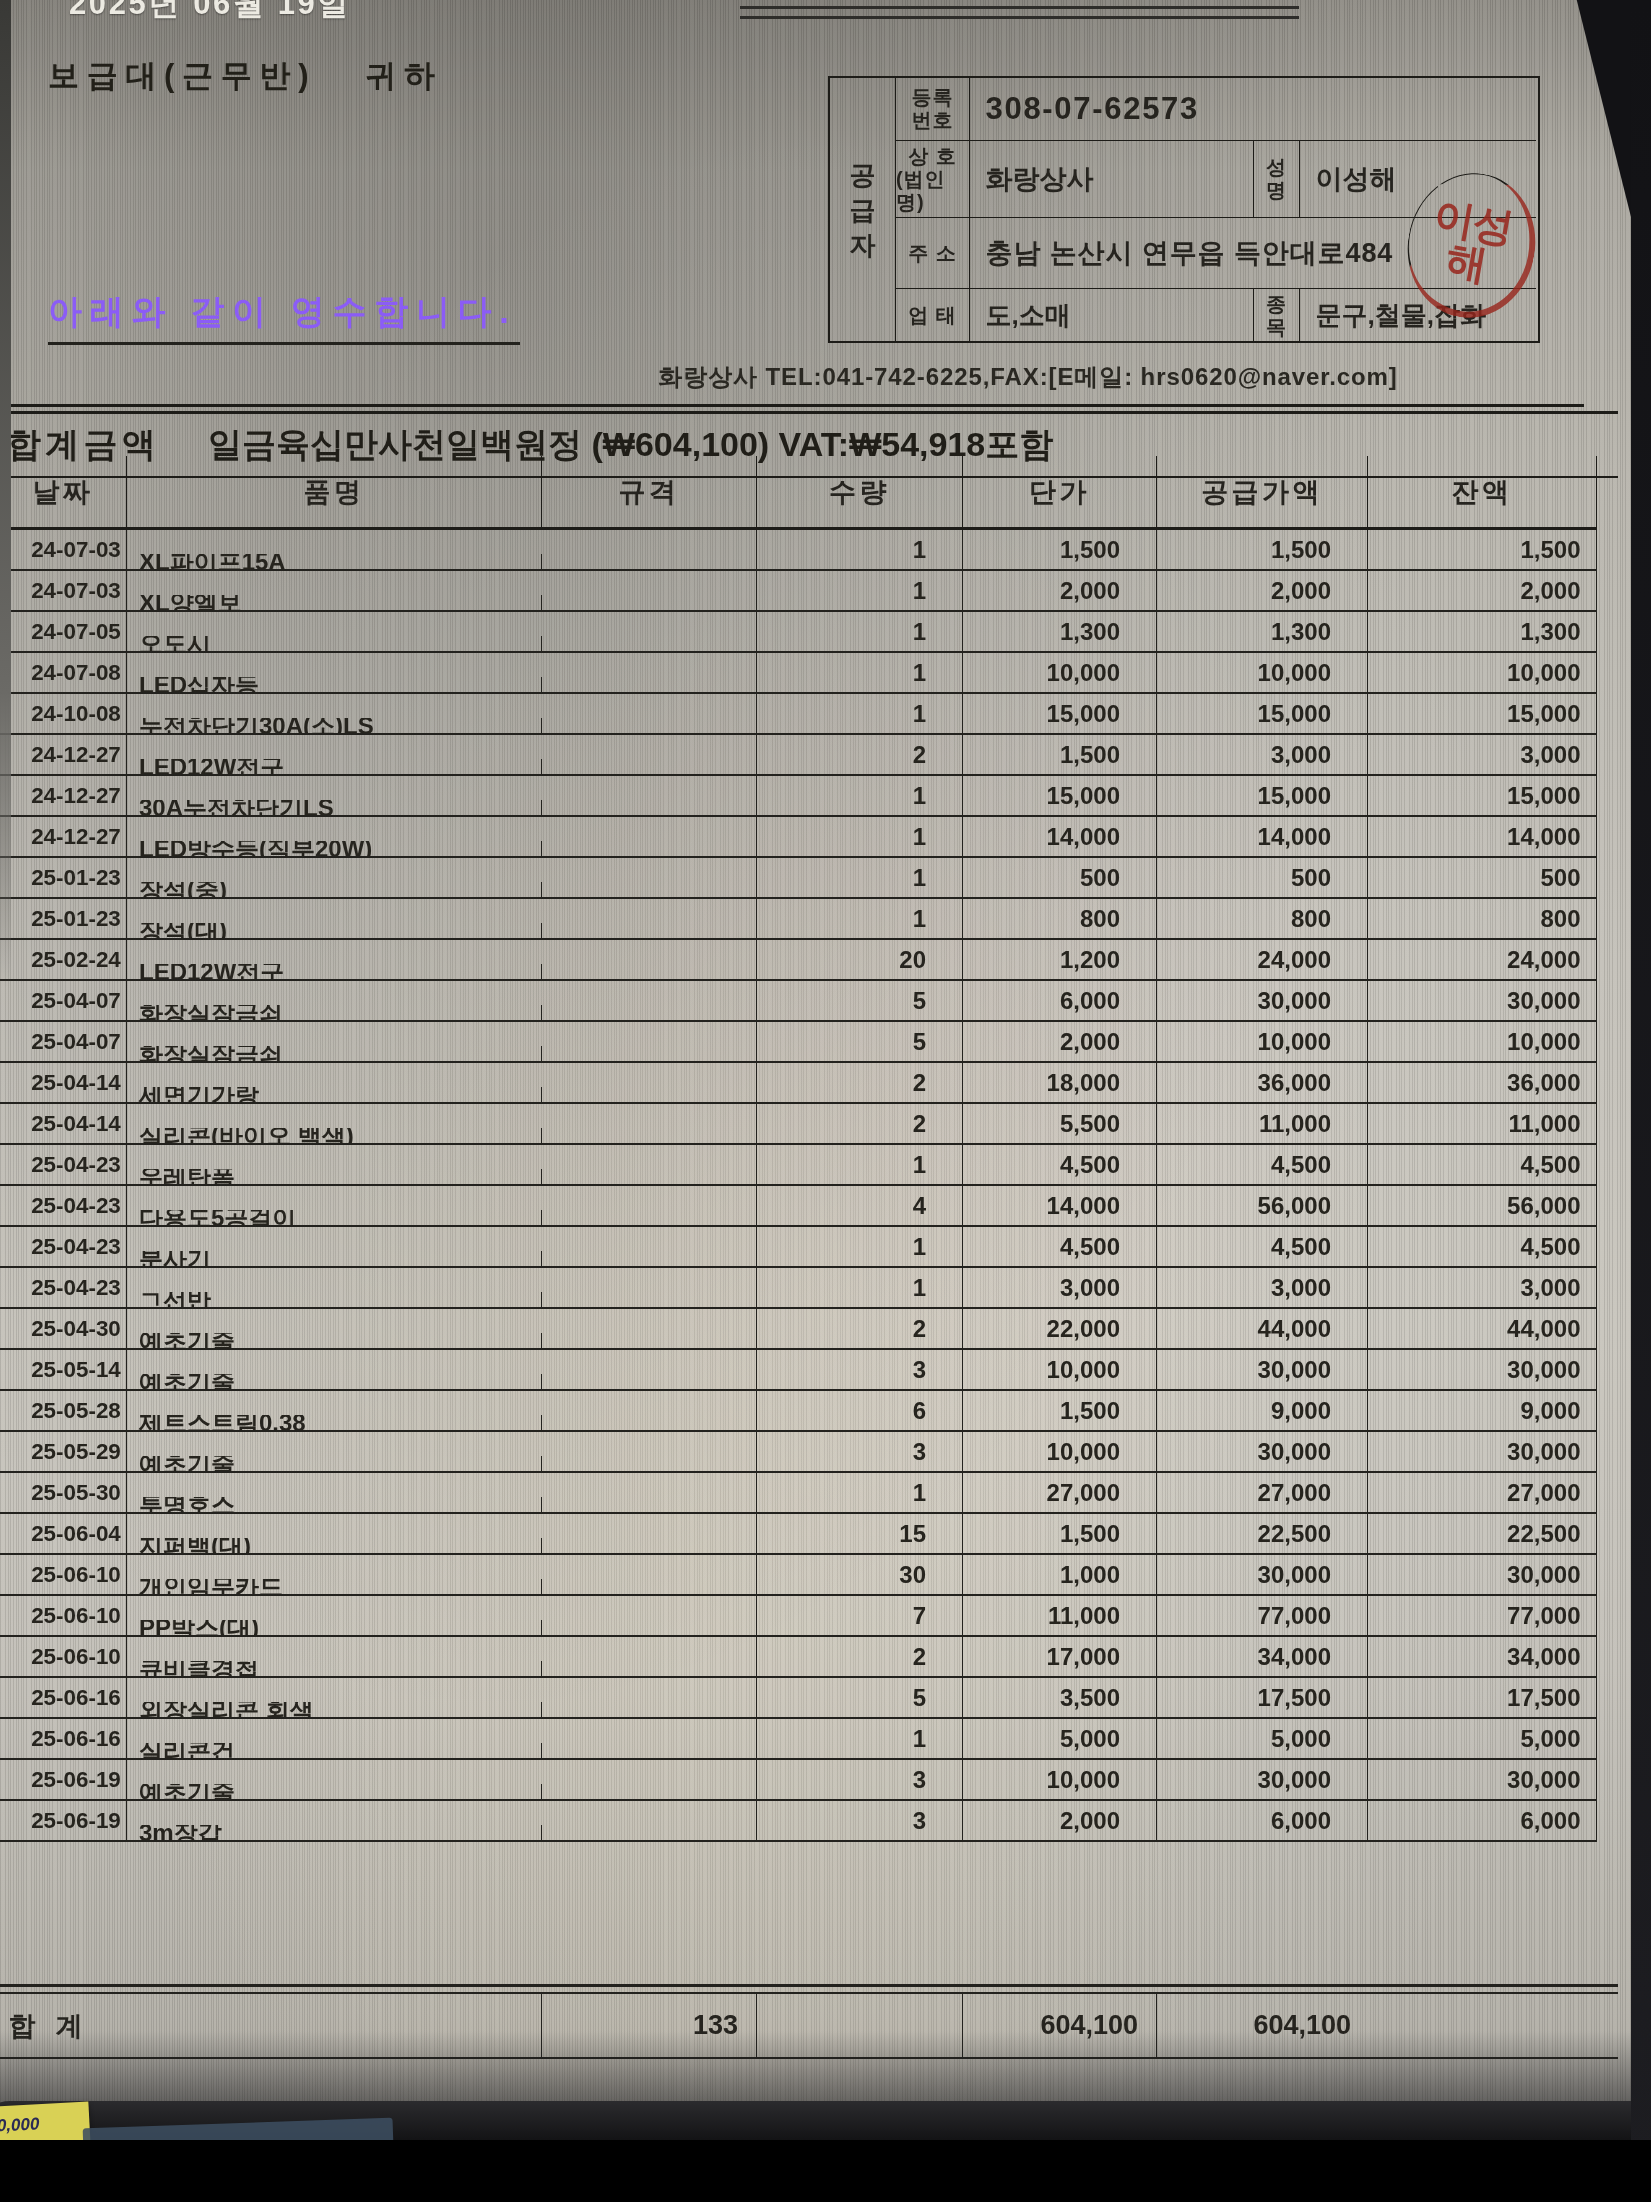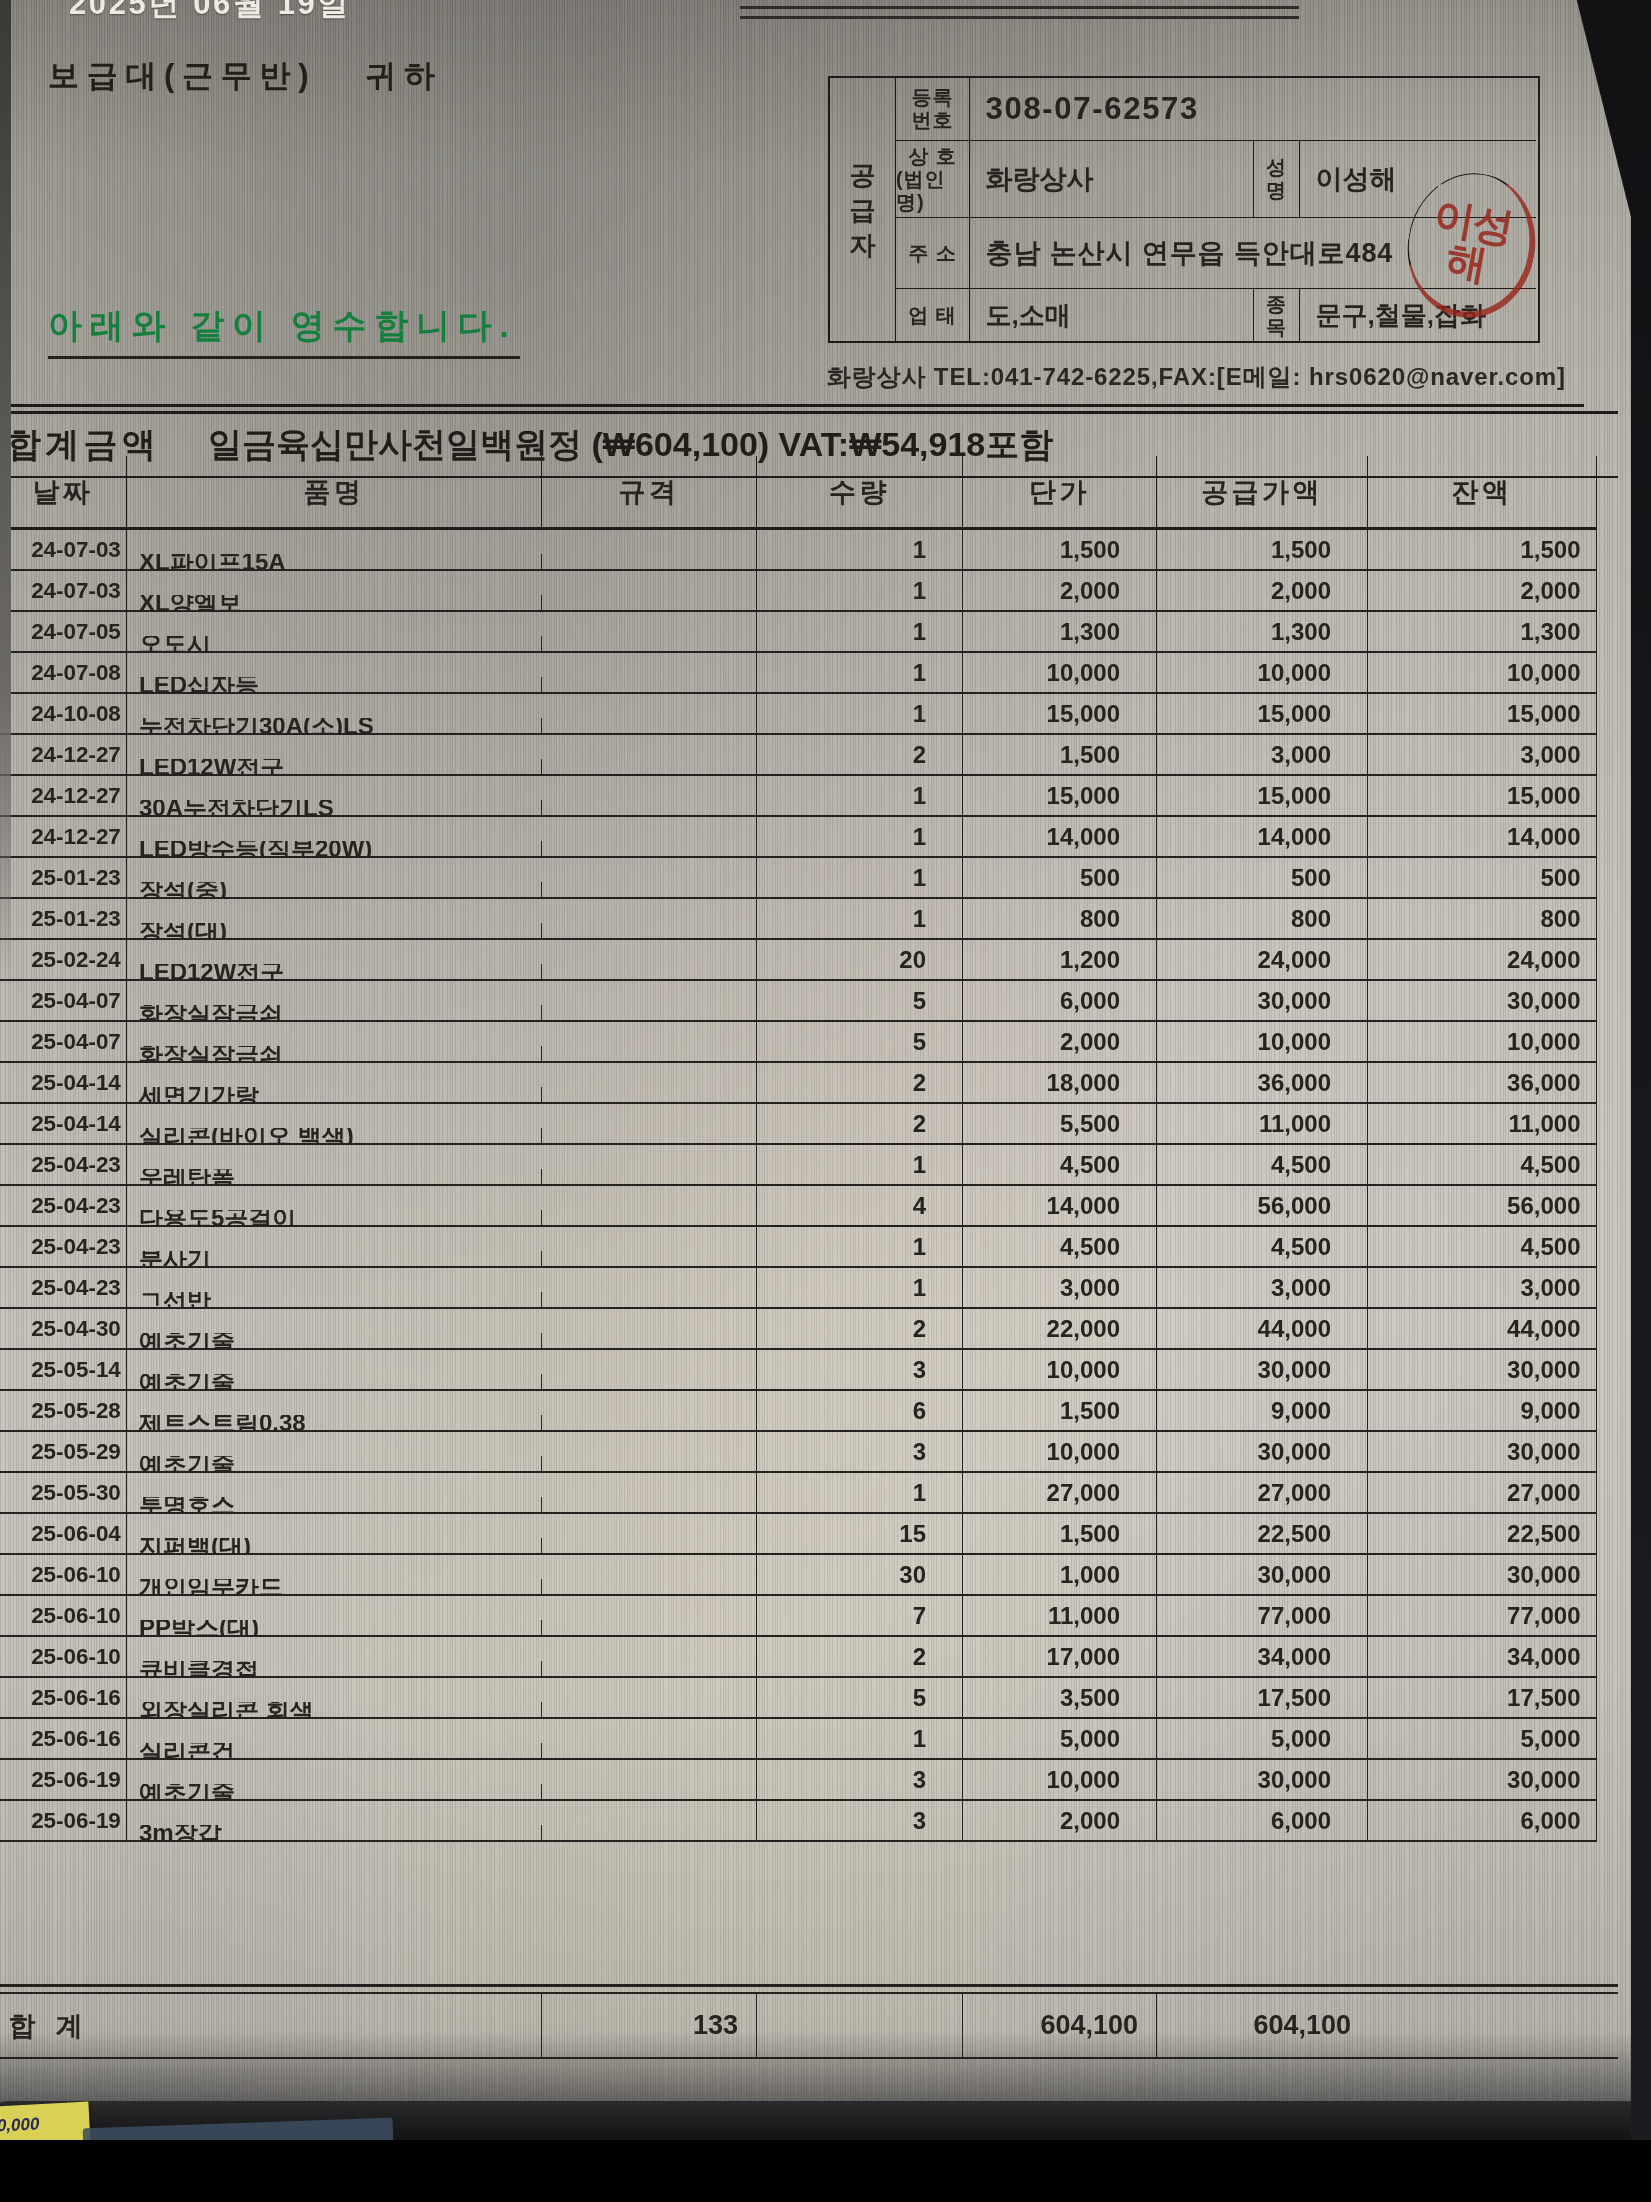--- a/index.html
+++ b/index.html
@@ -45,23 +45,23 @@
   .reg-no{font-size:31px;letter-spacing:1.7px;font-weight:600;}
   .company{font-size:27px;}
   .addr{font-size:27px;letter-spacing:0.9px;}
   .span3{grid-column:3/6;}
   .name-val{font-size:27px;}
   .stamp{position:absolute;left:578px;top:95px;width:127px;height:145px;border:6.9px solid rgba(152,38,28,.8);
     border-radius:50%;transform:rotate(10deg);display:flex;align-items:center;justify-content:center;
     color:rgba(152,38,28,.85);font-size:41px;font-weight:700;line-height:1.0;text-align:center;
     letter-spacing:-1.7px;word-break:break-all;padding:5.2px;box-sizing:border-box;}
 
-  .receipt-line{position:absolute;left:48px;top:303px;font-size:34px;font-weight:700;letter-spacing:7.7px;
-    border-bottom:3.4px solid #23221d;padding:0 3.4px 6.9px 0;color:#15803d;}
-  .tel-line{position:absolute;left:542px;top:361px;width:1024px;text-align:right;font-size:24px;
+  .receipt-line{position:absolute;left:48px;top:289px;font-size:34px;font-weight:700;letter-spacing:7.7px;
+    border-bottom:3.4px solid #23221d;padding:0 3.4px 6.9px 0;color:#8b5cf6;}
+  .tel-line{position:absolute;left:516px;top:361px;width:1024px;text-align:center;font-size:24px;
     font-weight:600;letter-spacing:0.9px;color:#2a2822;}
 
   .total-line{position:absolute;left:0;top:411px;width:1618px;height:67px;box-sizing:border-box;
     border-top:3.4px solid #1d1c18;border-bottom:2.6px solid #1d1c18;display:flex;align-items:center;
     font-size:34px;font-weight:700;color:#201e18;}
   .total-line::before{content:'';position:absolute;left:0;right:34px;top:-10.3px;height:3.4px;background:#1d1c18;}
   .total-label{margin-left:6.9px;letter-spacing:4.3px;}
   .total-amount{margin-left:48px;letter-spacing:0px;}
 
   

